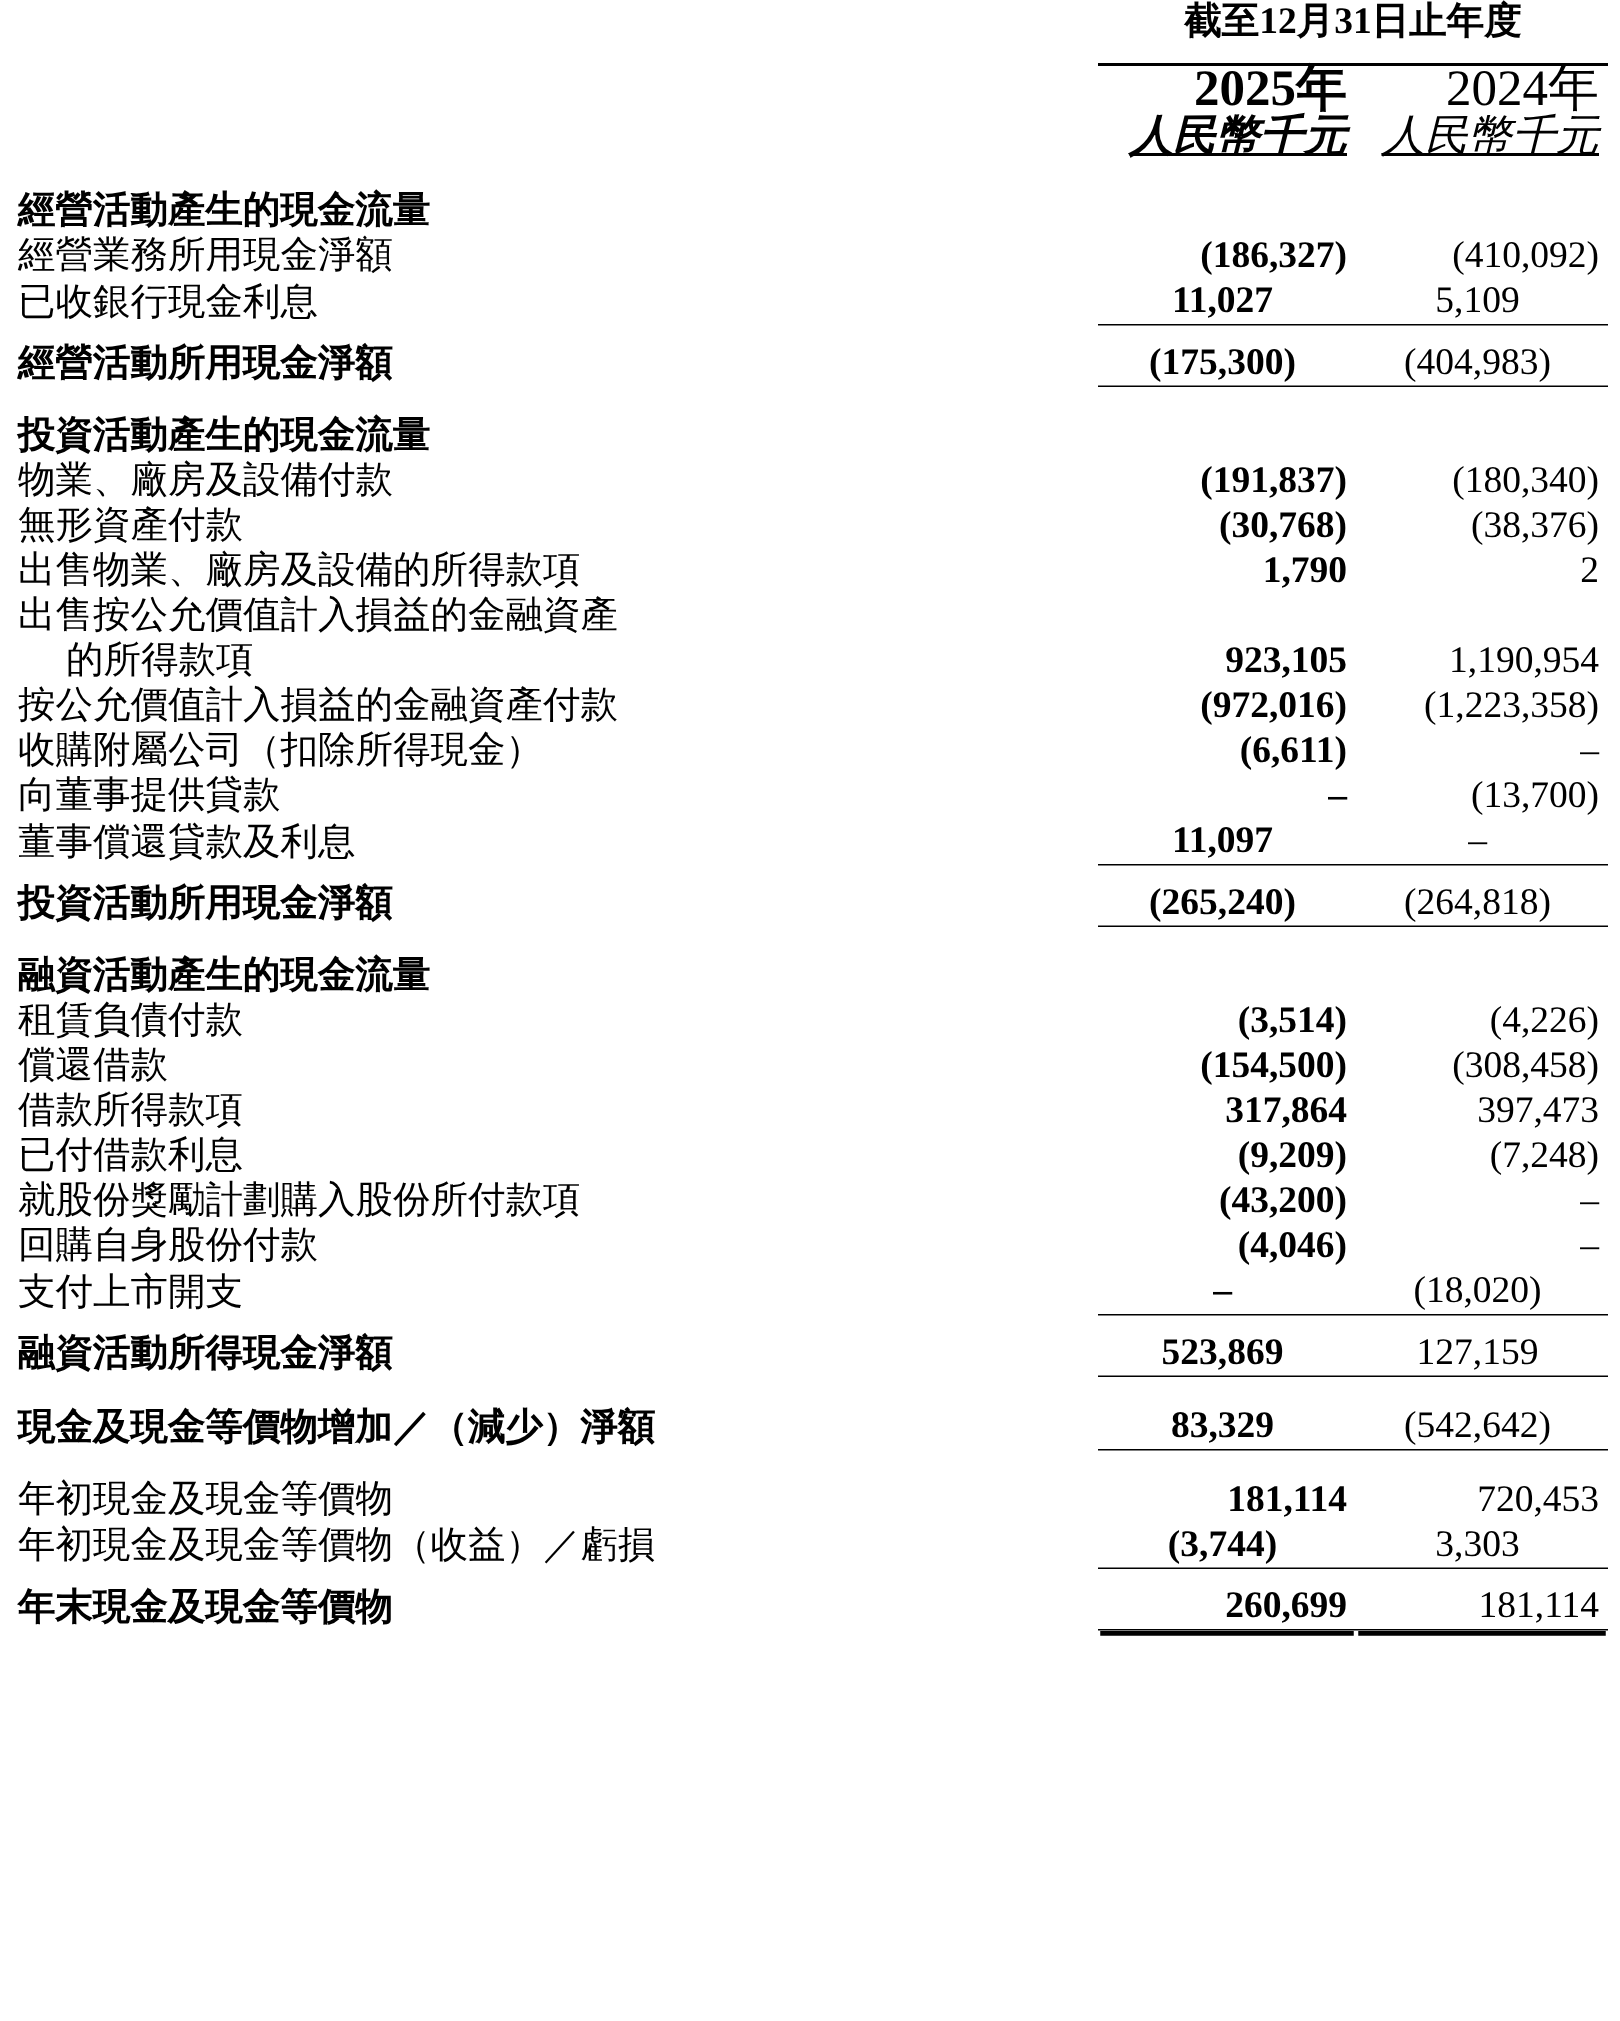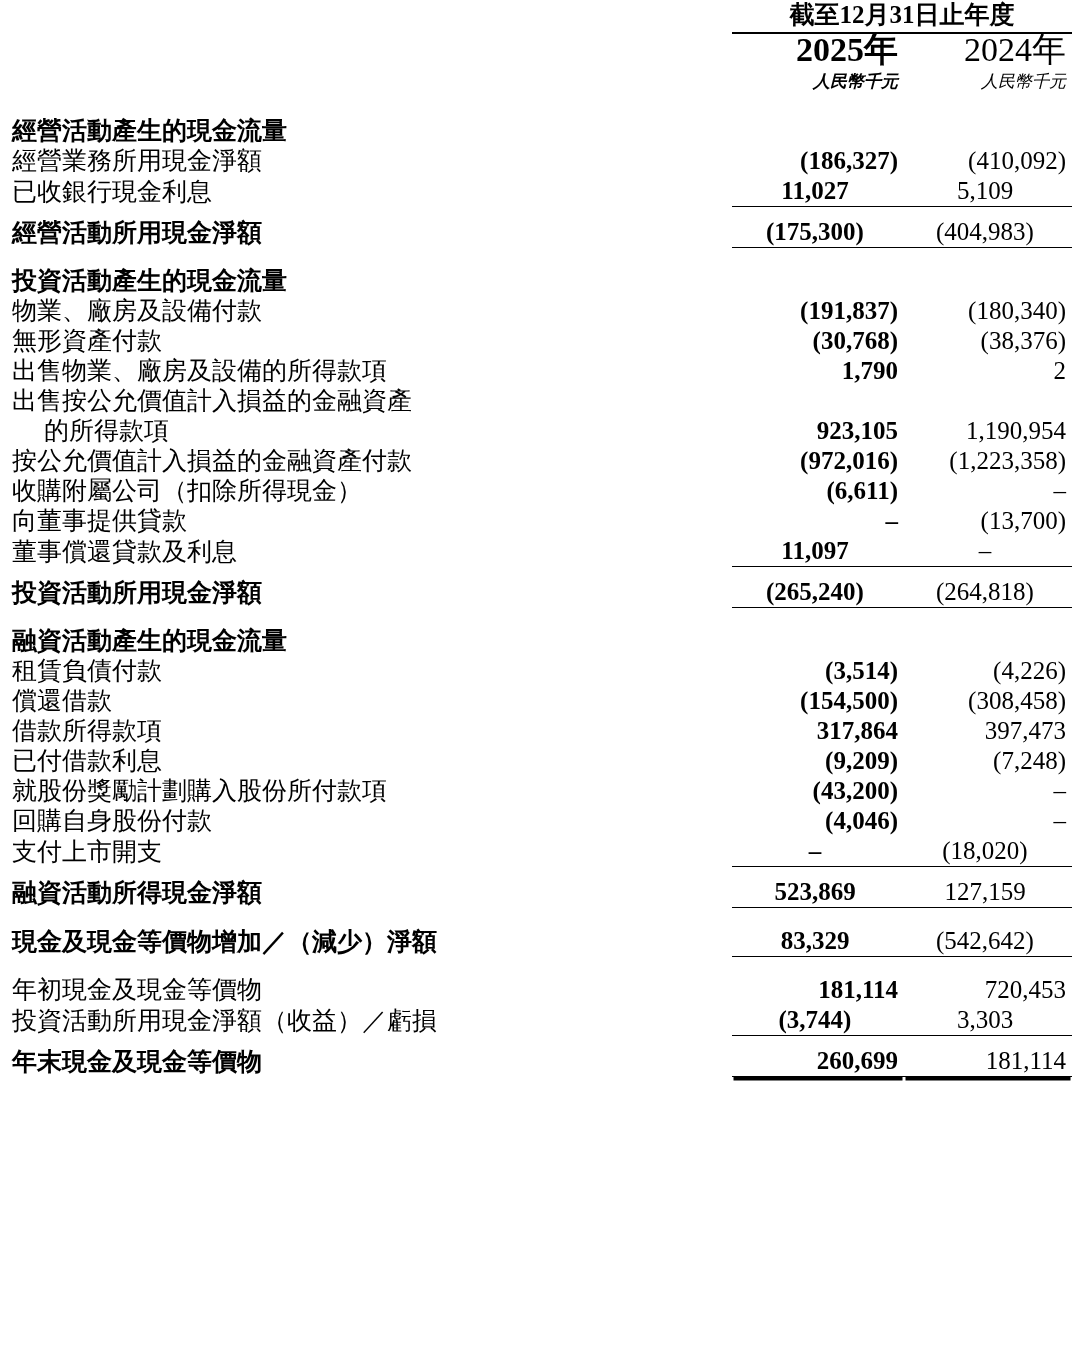--- a/index.html
+++ b/index.html
@@ -45,34 +45,35 @@
     text-align: right;
     padding-right: 6px;
     white-space: nowrap;
     font-variant-numeric: lining-nums;
   }
   .bold { font-weight: bold; margin-top: 24px; }
   .hdr-period {
     text-align: center;
     font-weight: bold;
     font-size: 25px;
-    padding-bottom: 2px;
+    padding-bottom: 12px;
   }
   .hdr-year {
     text-align: right;
     padding-right: 6px;
     font-size: 34px;
     line-height: 31px;
   }
   .hdr-unit {
     text-align: right;
     padding-right: 6px;
     font-style: italic;
-    font-size: 17px;
+    font-size: 29px;
     line-height: 33px;
+    text-decoration: underline;
   }
   .hdr-2025 { font-weight: bold; }
   .period-underline {
     border-bottom: 2px solid #000;
   }
   .rule-bottom td.num { border-bottom: 1.5px solid #000; text-align: center; }
   .dbl-bottom td.num {
     border-bottom: 1.5px solid #000;
     box-shadow: 0 5px 0 -1.5px #000;
   }
@@ -273,21 +274,21 @@
           <td></td>
           <td></td>
           <td></td>
         </tr>
         <tr>
           <td class="label">年初現金及現金等價物</td>
           <td class="num bold">181,114</td>
           <td class="num">720,453</td>
         </tr>
         <tr class="rule-bottom">
-          <td class="label">投資活動所用現金淨額（收益）／虧損</td>
+          <td class="label">年初現金及現金等價物（收益）／虧損</td>
           <td class="num bold">(3,744)</td>
           <td class="num">3,303</td>
         </tr>
         <tr class="spacer-sm">
           <td></td>
           <td></td>
           <td></td>
         </tr>
         <tr class="dbl-bottom">
           <td class="label bold">年末現金及現金等價物</td>

